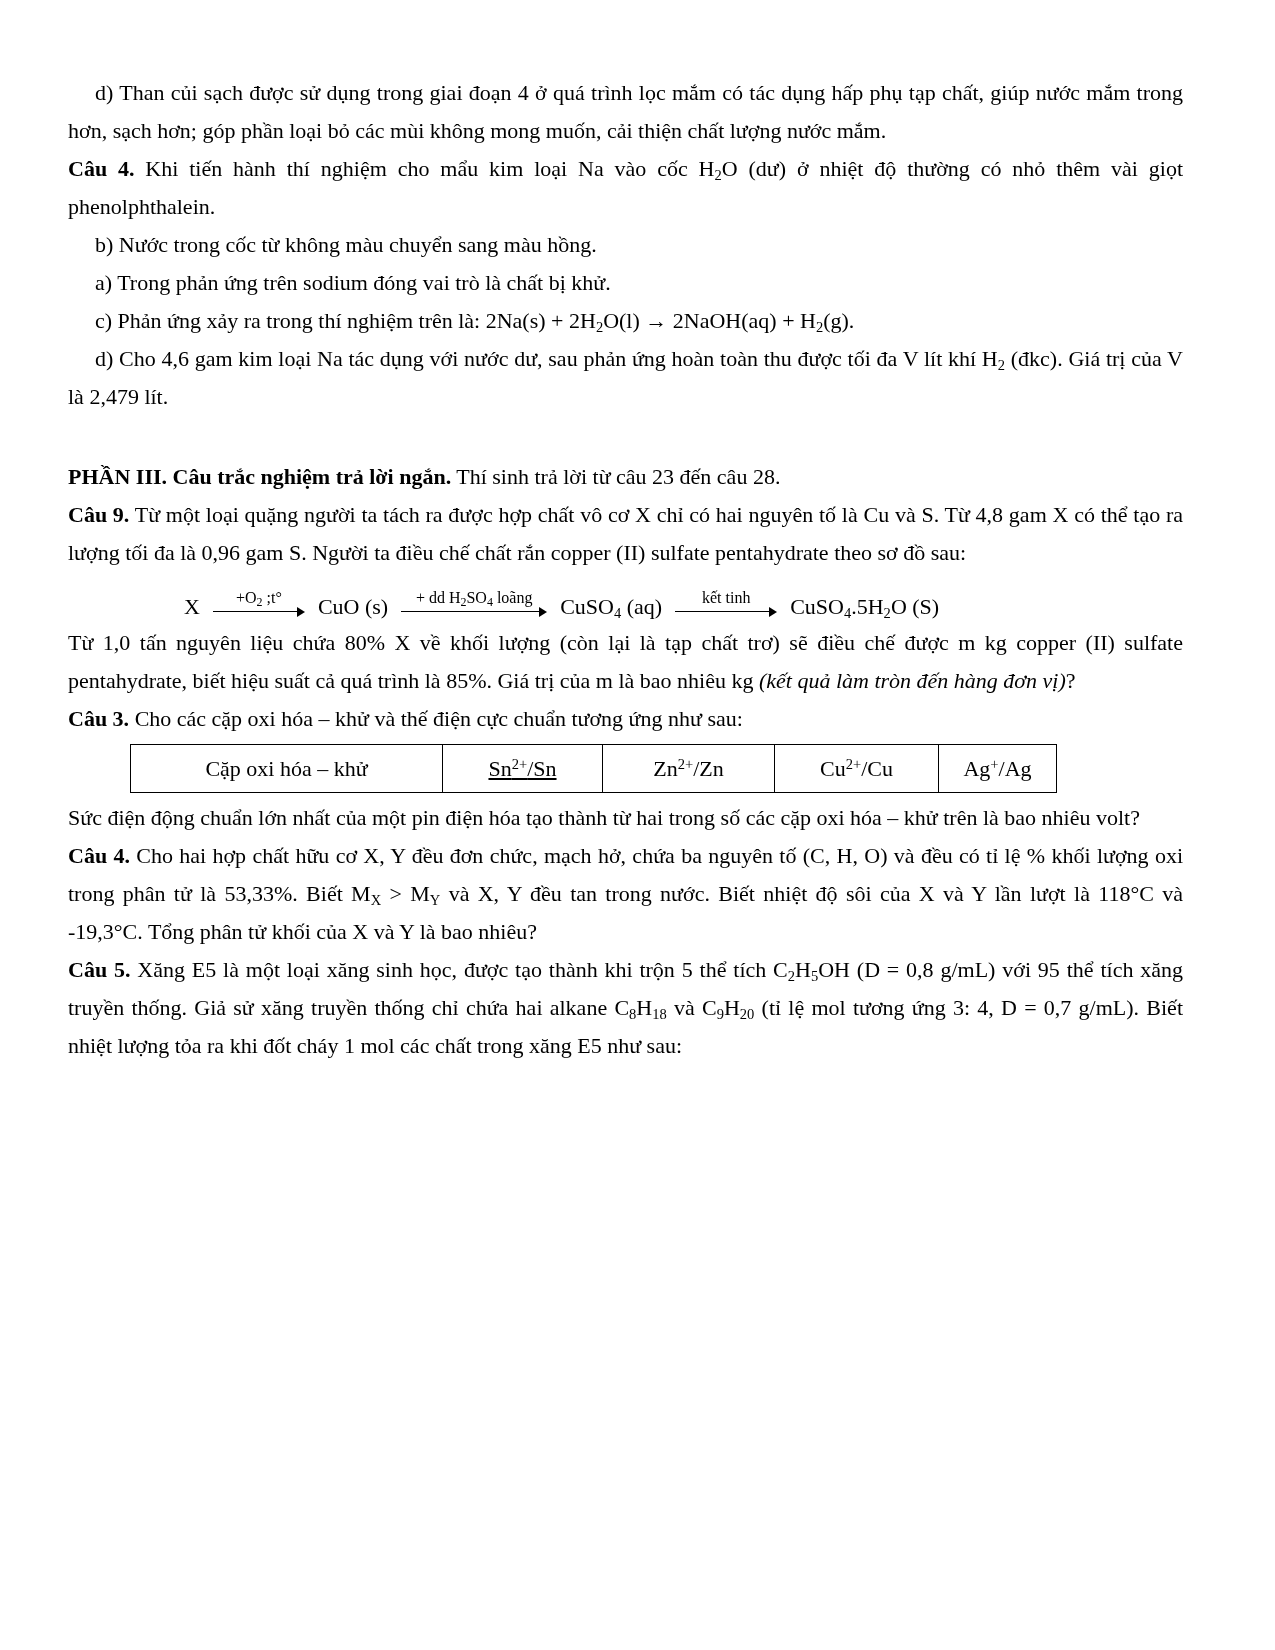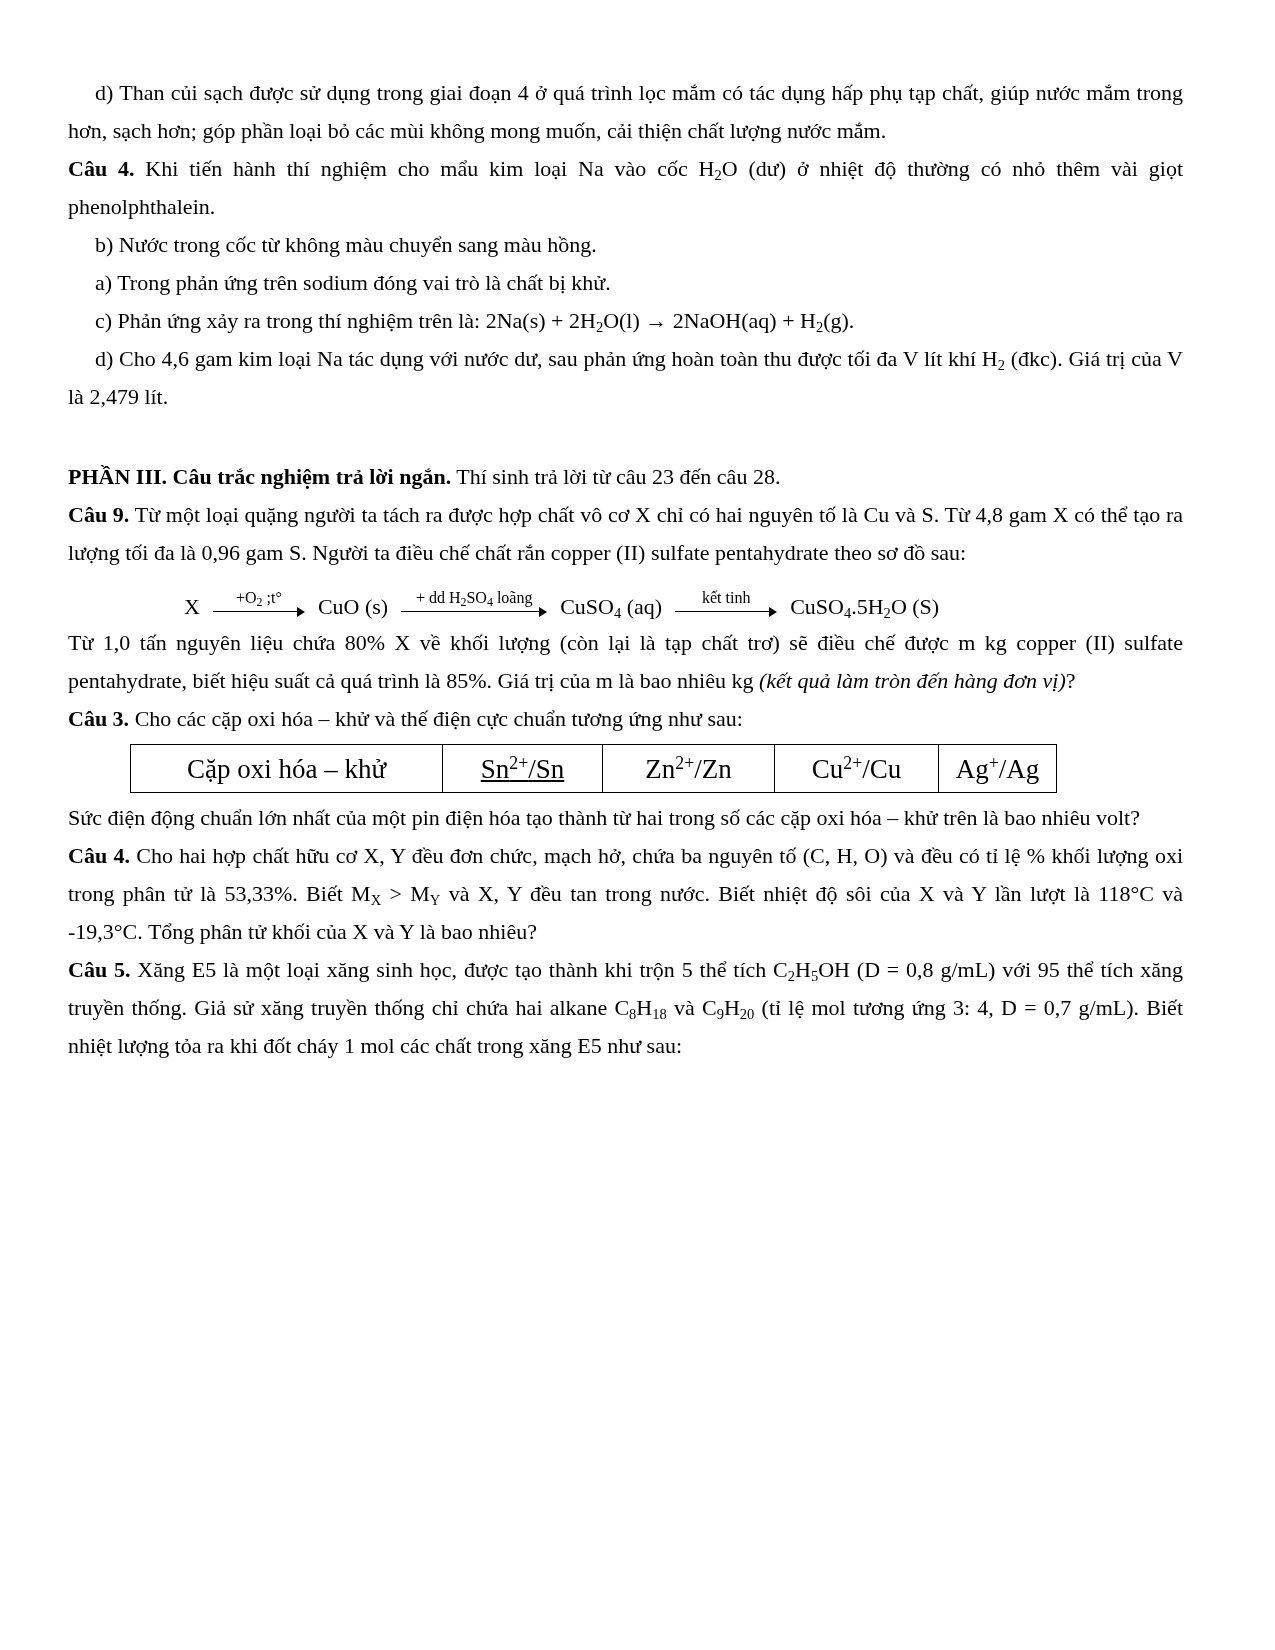--- a/index.html
+++ b/index.html
@@ -78,21 +78,21 @@
     border-collapse: collapse;
     margin: 6px 0 6px 62px;
     table-layout: fixed;
   }
   .etable td {
     border: 1.7px solid #000;
     text-align: center;
     vertical-align: middle;
     height: 48px;
     padding: 2px 10px;
-    font-size: 27px;
+    font-size: 22px;
     line-height: 30px;
   }
   .etable td.c0 { width: 312px; }
   .etable td.c1 { width: 160px; text-decoration: underline; }
   .etable td.c2 { width: 172px; }
   .etable td.c3 { width: 164px; }
   .etable td.c4 { width: 118px; }
 </style>
 </head>
 <body>

